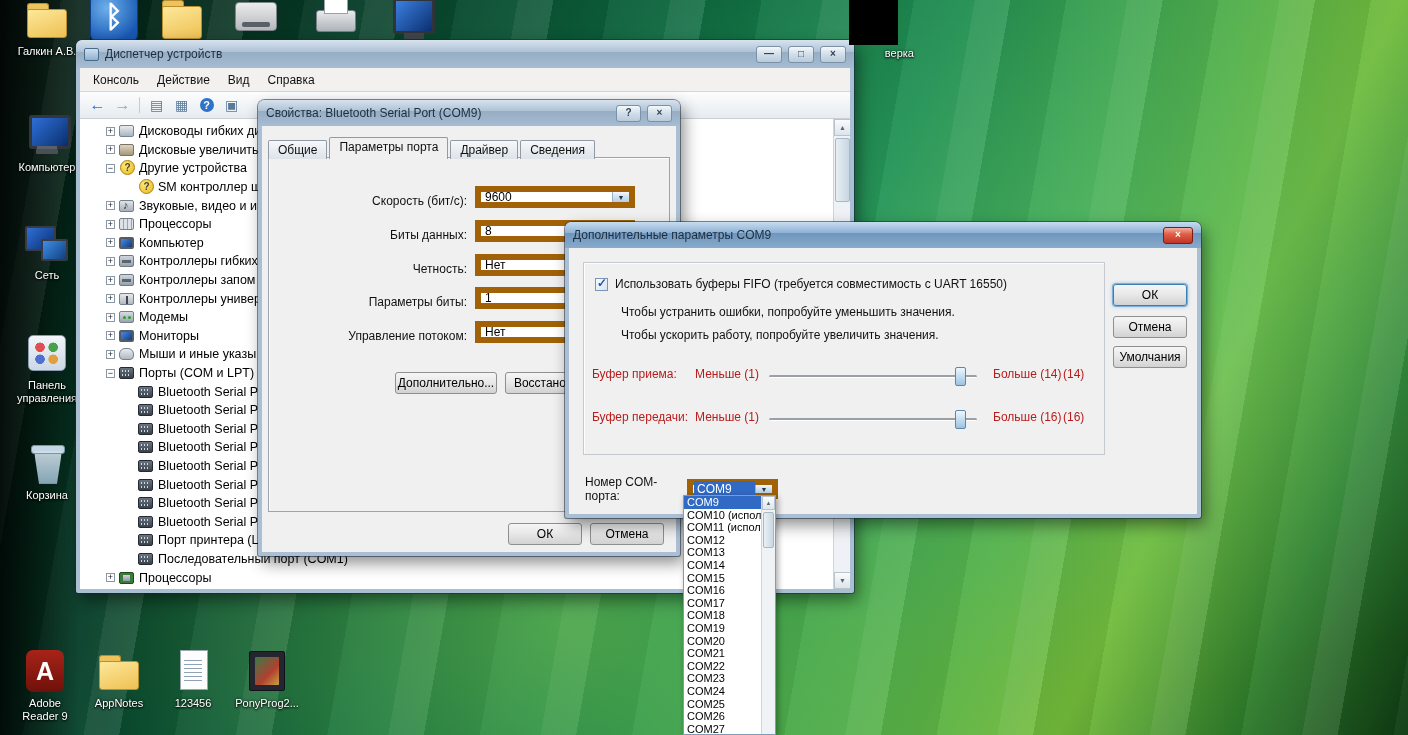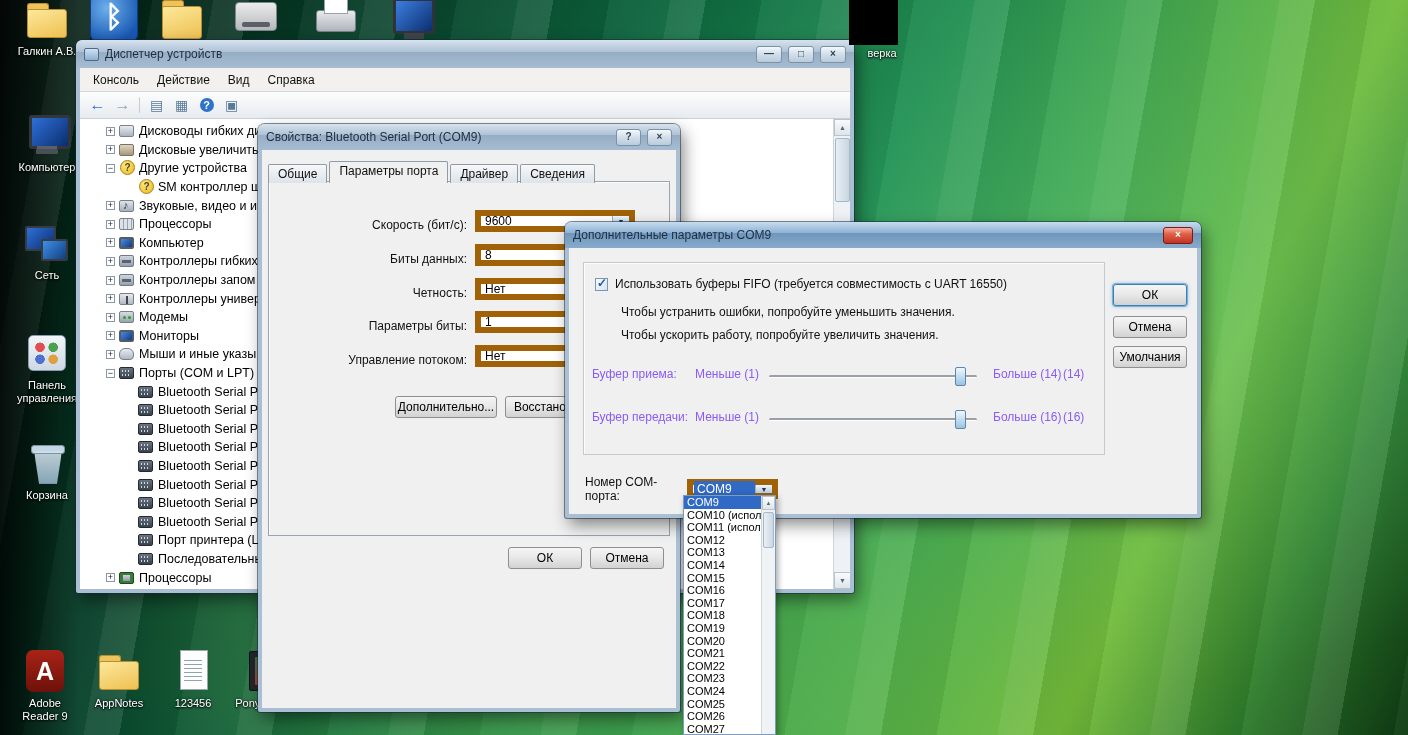--- a/index.html
+++ b/index.html
@@ -62,21 +62,21 @@
   .folder-icon::before { content:""; position:absolute; left:4px; top:7px; width:20px; height:9px; background:#eec35c; border:1px solid #b98e2e; border-bottom:none; border-radius:3px 3px 0 0; }
   .folder-icon::after  { content:""; position:absolute; left:4px; top:13px; right:4px; bottom:4px; background:linear-gradient(160deg,#fde89a,#eec052); border:1px solid #b98e2e; border-radius:2px 3px 3px 3px; }
   .scanner-icon::before { content:""; position:absolute; inset:9px 3px 12px; background:linear-gradient(#ececec,#b5b8bc); border:1px solid #7f858b; border-radius:4px; }
   .scanner-icon::after { content:""; position:absolute; left:10px; bottom:16px; right:10px; height:5px; background:#5a6068; border-radius:2px; }
   .printer-icon::before { content:""; position:absolute; left:4px; top:17px; right:4px; height:20px; background:linear-gradient(#e8eaec,#aeb4ba); border:1px solid #787e86; border-radius:3px; }
   .printer-icon::after { content:""; position:absolute; left:12px; top:3px; right:12px; height:16px; background:#fff; border:1px solid #9aa0a8; }
   .monitor-icon::before { content:""; position:absolute; left:3px; top:5px; right:3px; height:30px; background:linear-gradient(135deg,#3c7fe0,#0c2f70); border:3px solid #2f343a; border-radius:3px; }
   .monitor-icon::after { content:""; position:absolute; left:14px; bottom:4px; width:20px; height:6px; background:#3f444a; }
 
   .black-square { position:absolute; left:849px; top:0; width:49px; height:45px; background:#000; z-index:15; }
-  .black-square-label { position:absolute; left:850px; top:47px; width:64px; text-align:center; z-index:15; font-size:11px; color:#fff; text-shadow:0 1px 2px #000, 0 0 3px rgba(0,0,0,0.8); }
+  .black-square-label { position:absolute; left:850px; top:47px; width:64px; text-align:right; z-index:15; font-size:11px; color:#fff; text-shadow:0 1px 2px #000, 0 0 3px rgba(0,0,0,0.8); }
 
   
   .window { position:absolute; border-radius:7px 7px 2px 2px; background:#aabfd4;
             box-shadow:0 0 0 1px rgba(20,40,60,0.55), 4px 7px 16px rgba(0,0,0,0.45); }
   .titlebar { height:28px; display:flex; align-items:center; gap:6px; padding:0 8px; border-radius:6px 6px 0 0;
               background:linear-gradient(#d7e2ee,#aec2d6 42%,#96adc4 43%,#a6bcd2); }
   .titlebar.small { height:26px; }
   .titlebar.active { background:linear-gradient(#c6dcf0,#8fb2d4 42%,#6f96bd 43%,#88aacb); }
   .title-text { flex:1; font-size:12px; color:#1c2e40; white-space:nowrap; overflow:hidden; }
   .wbtn { width:26px; height:17px; border-radius:3px; flex:none;
@@ -131,21 +131,21 @@
   .ic-cpu { background:#3a7a3a; border:1px solid #1e4a1e; }
   .ic-cpu::before { content:""; position:absolute; inset:2px 3px; background:linear-gradient(#cfd4da,#8f98a2); }
 
   .vscroll { position:absolute; top:0; right:0; bottom:0; width:17px; background:#eef2f6; border-left:1px solid #cdd5dd; }
   .vs-btn { position:absolute; left:0; width:17px; height:17px; background:linear-gradient(#fafbfc,#dde4ea); border:1px solid #b9c3cc; color:#57687a; font-size:7px; display:flex; align-items:center; justify-content:center; }
   .vs-up { top:0; } .vs-up::before { content:"▲"; }
   .vs-down { bottom:0; } .vs-down::before { content:"▼"; }
   .vs-thumb { position:absolute; left:1px; top:19px; width:15px; height:64px; background:linear-gradient(90deg,#e8eef4,#c8d6e2); border:1px solid #a8b8c6; border-radius:2px; }
 
   
-  .props-window { left:258px; top:100px; width:422px; height:588px; z-index:20;margin-top:24px; }
+  .props-window { left:258px; top:100px; width:422px; height:456px; z-index:20; }
   .dlg-body { margin:0 4px 4px; height:calc(100% - 30px); background:#f0f0f0; position:relative; }
   .tabs { position:absolute; left:6px; top:12px; display:flex; z-index:2; }
   .tab { height:19px; padding:2px 9px 0; font-size:12px; color:#111; background:linear-gradient(#f6f8fa,#dde3e9); border:1px solid #919ba5; border-bottom:none; border-radius:2px 2px 0 0; margin-right:2px; margin-top:2px; }
   .tab.active { height:22px; margin-top:-1px; background:#f0f0f0; }
   .tab-panel { position:absolute; left:6px; right:6px; top:31px; height:355px; border:1px solid #9aa4ae; background:#f0f0f0; box-shadow:inset 1px 1px 0 rgba(255,255,255,0.8); }
   .prop-row { position:absolute; left:0; width:100%; height:22px; display:flex; align-items:flex-end; }
   .prop-row:nth-child(1){top:28px} .prop-row:nth-child(2){top:62px} .prop-row:nth-child(3){top:96px}
   .prop-row:nth-child(4){top:129px} .prop-row:nth-child(5){top:163px}
   .prop-label { width:206px; text-align:right; padding-right:8px; font-size:12px; color:#111; }
   .combo { display:flex; align-items:center; background:#fff; border:6px solid #a16207; height:22px; width:160px; }
@@ -163,21 +163,21 @@
   .adv-body { margin:0 4px 4px; height:calc(100% - 30px); background:#f0f0f0; position:relative; font-size:12px; }
   .group-box { position:absolute; left:14px; top:14px; width:522px; height:193px; border:1px solid #c3c9cf; box-shadow:inset 1px 1px 0 rgba(255,255,255,0.85); }
   .fifo-row { position:absolute; left:26px; top:29px; display:flex; align-items:center; gap:7px; }
   .checkbox { width:13px; height:13px; background:linear-gradient(135deg,#f8fbfd,#d6e4f0); border:1px solid #7a96b4; position:relative; flex:none; }
   .checkbox.checked::before { content:"✓"; position:absolute; left:1px; top:-3px; font-size:12px; font-weight:bold; color:#2456a8; }
   .fifo-label { color:#111; }
   .hint { position:absolute; left:52px; color:#111; }
   .hint1 { top:57px; } .hint2 { top:80px; }
   .slider-row { position:absolute; left:0; right:0; height:22px; }
   .slider-row.rx { top:116px; } .slider-row.tx { top:159px; }
-  .slider-row span { position:absolute; top:3px; color:#8b5cf6; white-space:nowrap; }
+  .slider-row span { position:absolute; top:3px; color:#b91c1c; white-space:nowrap; }
   .sl-label { left:23px; } .sl-min { left:126px; } .sl-max { left:424px; } .sl-val { left:494px; }
   .sl-track { left:200px; width:208px; top:11px !important; height:3px; background:#9aa0a6; border-bottom:1px solid #fff; border-radius:2px; }
   .sl-thumb { position:absolute; left:186px; top:-8px !important; width:11px; height:19px; background:linear-gradient(#f0f7fc,#bcd8ee 60%,#9cc2e0); border:1px solid #5d86a8; border-radius:2px; }
   .com-row { position:absolute; left:16px; top:227px; display:flex; align-items:center; gap:6px; }
   .com-label { color:#111; width:96px; }
   .combo.small { width:91px; height:20px; }
   .combo.small .combo-text { background:#316ac5; color:#fff; margin:1px 0 1px 1px; padding:0 3px; line-height:16px; }
   .adv-btns .btn { position:absolute; left:544px; width:74px; height:22px; background:linear-gradient(#f5f5f5,#e9e9e9 45%,#d2d2d2); border:1px solid #8e8f8f; border-radius:3px; font-size:12px; display:flex; align-items:center; justify-content:center; }
   .adv-btns .btn:nth-child(1){ top:36px; border-color:#3c7fb1; box-shadow:0 0 0 1px #7ab0dc, 0 0 4px rgba(80,150,210,0.7); }
   .adv-btns .btn:nth-child(2){ top:68px; }

